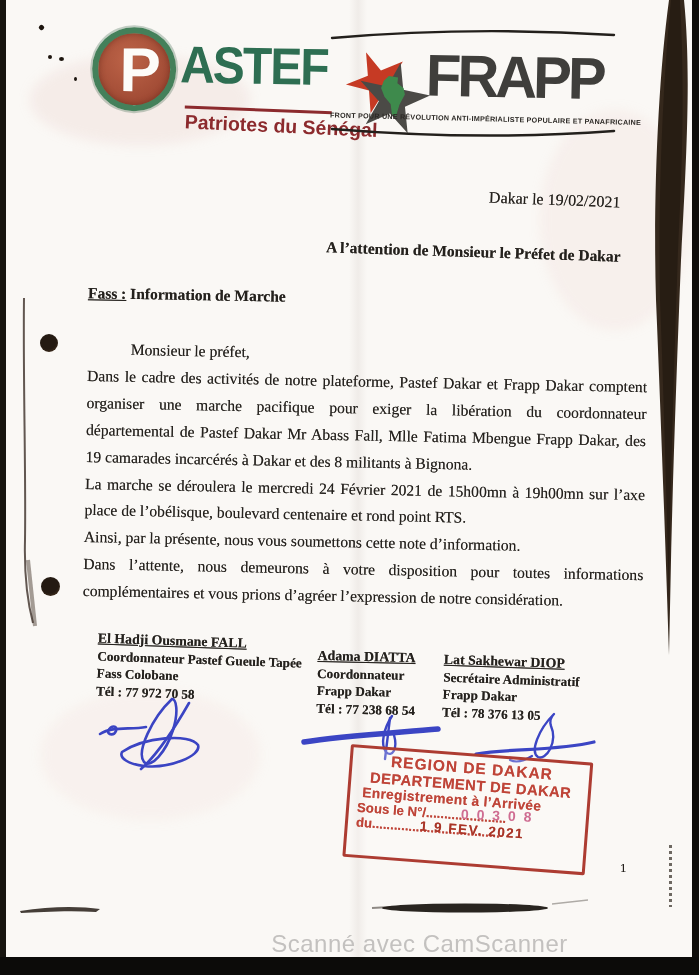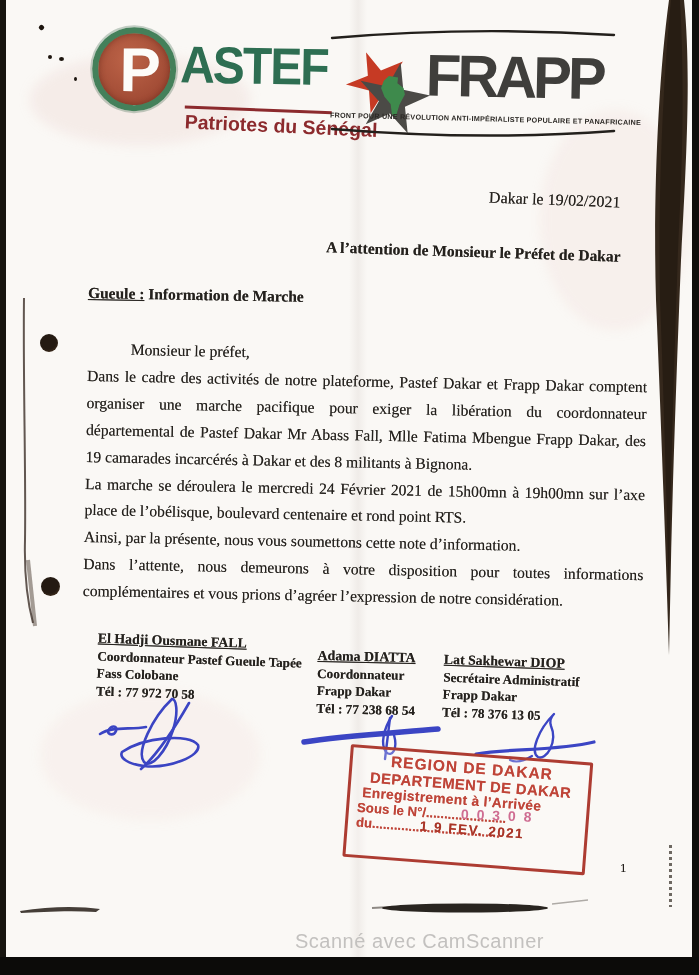--- a/index.html
+++ b/index.html
@@ -77,21 +77,21 @@
   .stamp .l2{font-size:14.8px;font-weight:700;text-align:center;letter-spacing:.4px;}
   .stamp .l3{font-size:13.8px;font-weight:700;letter-spacing:.3px;padding-left:4px;}
   .stamp .l4,.stamp .l5{font-size:13.2px;font-weight:700;position:relative;white-space:nowrap;}
   .stamp-num{position:absolute;left:104px;top:-3px;color:#cf6d92;font-size:14px;
     letter-spacing:2px;transform:rotate(-2deg);text-shadow:none;}
   .stamp-date{position:absolute;left:64px;top:-1px;color:#a83427;font-size:13.5px;letter-spacing:1.5px;}
 
   
   .page-num{left:620px;top:860px;font-size:13px;}
   .watermark{left:0;top:930px;width:699px;text-align:center;padding-left:140px;
-    font-family:"Liberation Sans",sans-serif;font-size:20px;color:#c3c1bf;letter-spacing:.5px;}
+    font-family:"Liberation Sans",sans-serif;font-size:24px;color:#c3c1bf;letter-spacing:.5px;}
 </style>
 </head>
 <body>
 
 <div id="stage" data-name="scanned-letter-page">
 
   <div class="abs smudge" data-name="paper-smudge" style="left:30px;top:55px;width:220px;height:90px;background:rgba(226,176,166,.16);"></div>
   <div class="abs smudge" data-name="paper-smudge" style="left:540px;top:110px;width:150px;height:220px;background:rgba(230,185,175,.13);"></div>
   <div class="abs smudge" data-name="paper-smudge" style="left:40px;top:690px;width:220px;height:130px;background:rgba(235,197,190,.12);"></div>
   <div class="abs fold-band" data-name="paper-fold-crease"></div>
@@ -113,21 +113,21 @@
     <div class="abs africa" data-name="frapp-africa-icon"></div>
     <div class="abs frapp-name" data-name="frapp-wordmark">FRAPP</div>
     <div class="abs frapp-caption" data-name="frapp-tagline">FRONT POUR UNE RÉVOLUTION ANTI-IMPÉRIALISTE POPULAIRE ET PANAFRICAINE</div>
     <svg class="abs" data-name="frapp-bottom-swoosh" style="left:0;top:97px;" width="286" height="16" viewBox="0 0 286 16">
       <path d="M2,4 Q150,16 284,6" fill="none" stroke="#23201c" stroke-width="2.6" stroke-linecap="round"></path>
     </svg>
   </div>
 
   <div class="abs dateline ink" data-name="dateline">Dakar le 19/02/2021</div>
   <div class="abs attention ink" data-name="attention-line">A l’attention de Monsieur le Préfet de Dakar</div>
-  <div class="abs objet ink" data-name="subject-line"><span class="u" data-name="subject-label">Gueule :</span><span data-name="subject-text"> Information de Marche</span></div>
+  <div class="abs objet ink" data-name="subject-line"><span class="u" data-name="subject-label">Fass :</span><span data-name="subject-text"> Information de Marche</span></div>
 
   <div class="abs body-block ink" data-name="letter-body">
     <div class="bl indent" data-name="body-line">Monsieur le préfet,</div>
     <div class="bl j" data-name="body-line">Dans le cadre des activités de notre plateforme, Pastef Dakar et Frapp Dakar comptent</div>
     <div class="bl j" data-name="body-line">organiser une marche pacifique pour exiger la libération du coordonnateur</div>
     <div class="bl j" data-name="body-line">départemental de Pastef Dakar Mr Abass Fall, Mlle Fatima Mbengue Frapp Dakar, des</div>
     <div class="bl" data-name="body-line">19 camarades incarcérés à Dakar et des 8 militants à Bignona.</div>
     <div class="bl j" data-name="body-line">La marche se déroulera le mercredi 24 Février 2021 de 15h00mn à 19h00mn sur l’axe</div>
     <div class="bl" data-name="body-line">place de l’obélisque, boulevard centenaire et rond point RTS.</div>
     <div class="bl" data-name="body-line">Ainsi, par la présente, nous vous soumettons cette note d’information.</div>

